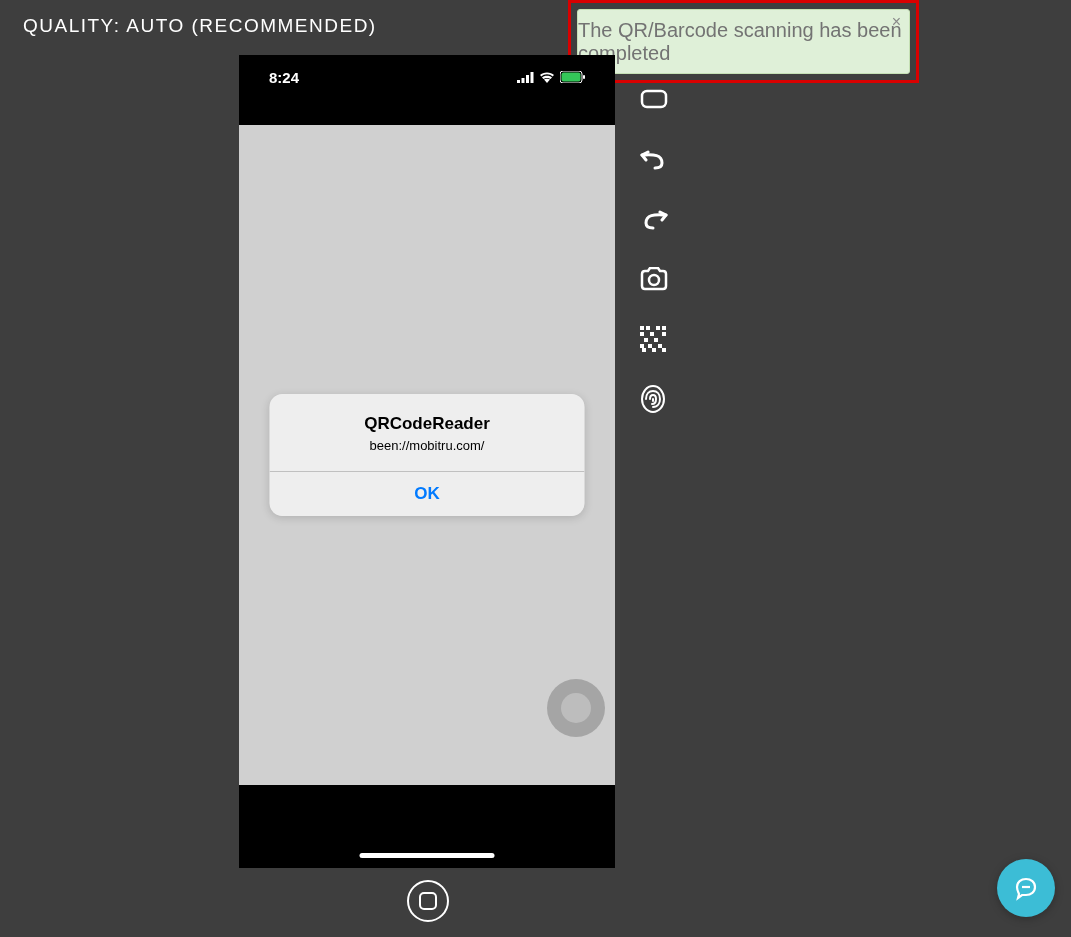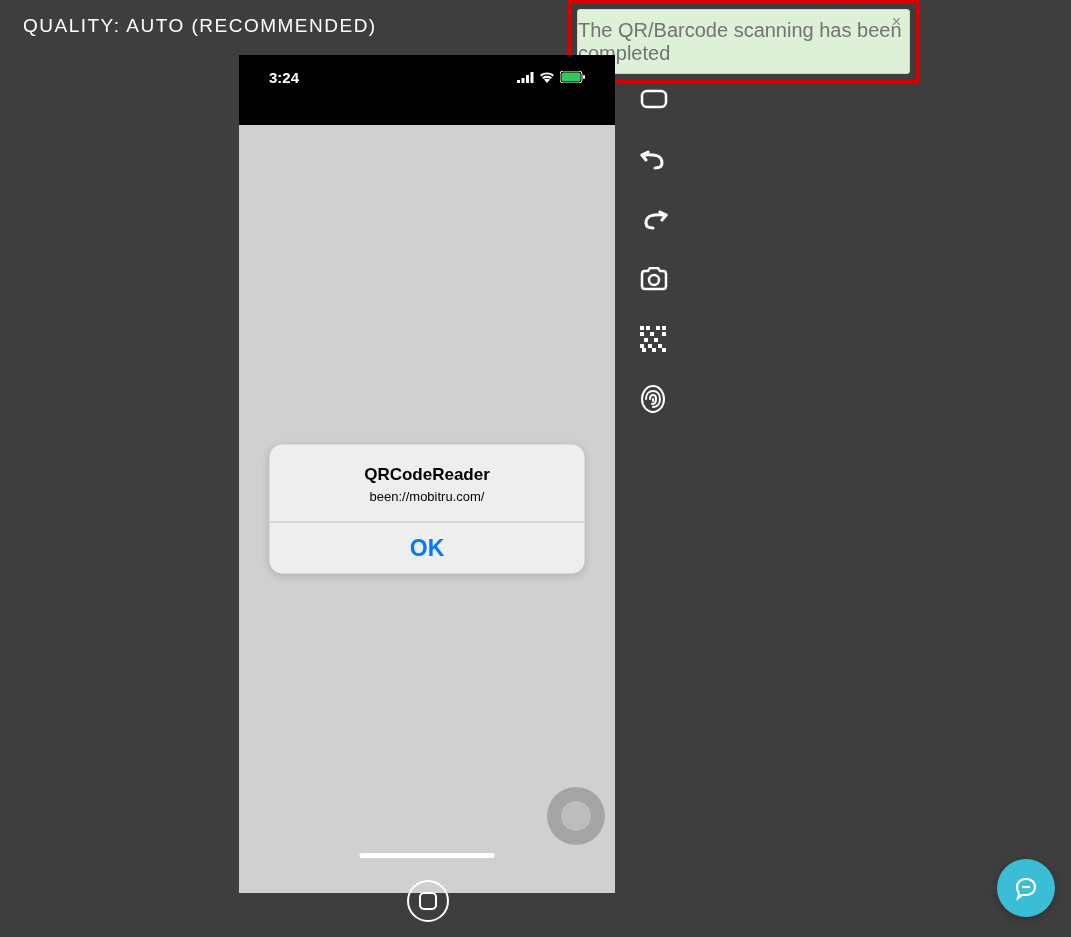--- a/index.html
+++ b/index.html
@@ -101,21 +101,21 @@
       gap: 5px;
     }
     .status-icons svg {
       fill: #fff;
     }
     .camera-view {
       position: absolute;
       top: 70px;
       left: 0;
       width: 376px;
-      height: 768px;
+      height: 660px;
       background: #d0d0d0;
     }
     .alert-dialog {
       position: absolute;
       top: 50%;
       left: 50%;
       transform: translate(-50%, -50%);
       width: 315px;
       background: rgba(239,239,239,0.98);
       border-radius: 13px;
@@ -136,21 +136,21 @@
       font-size: 13px;
       color: #000;
     }
     .alert-divider {
       height: 1px;
       background: #c0c0c0;
     }
     .alert-button {
       text-align: center;
       padding: 12px;
-      font-size: 23px;
+      font-size: 17px;
       font-weight: 600;
       color: #007aff;
       cursor: pointer;
     }
     .assistive-touch {
       position: absolute;
       bottom: 48px;
       right: 10px;
       width: 58px;
       height: 58px;
@@ -237,21 +237,21 @@
 
 <div class="toast">
   <div class="toast-inner">
     <span class="toast-text">The QR/Barcode scanning has been completed</span>
     <span class="toast-close">×</span>
   </div>
 </div>
 
 <div class="phone-frame">
   <div class="status-bar">
-    <span class="status-time">3:24</span>
+    <span class="status-time">8:24</span>
     <div class="status-icons">
       <svg width="17" height="11" viewBox="0 0 17 11">
           <rect x="0" y="8" width="3" height="3" fill="#fff"></rect>
           <rect x="4.5" y="6" width="3" height="5" fill="#fff"></rect>
           <rect x="9" y="3" width="3" height="8" fill="#fff"></rect>
           <rect x="13.5" y="0" width="3" height="11" fill="#fff"></rect>
         </svg>
       <svg width="16" height="11" viewBox="0 0 16 11">
           <path d="M8 11 L5 7.5 C6 6.5 10 6.5 11 7.5 Z M3 5.5 C5 3 11 3 13 5.5 L11.5 7 C10 5.5 6 5.5 4.5 7 Z M1 3 C4 -0.5 12 -0.5 15 3 L13.5 4.5 C11 1.5 5 1.5 2.5 4.5 Z" fill="#fff"></path>
         </svg>

